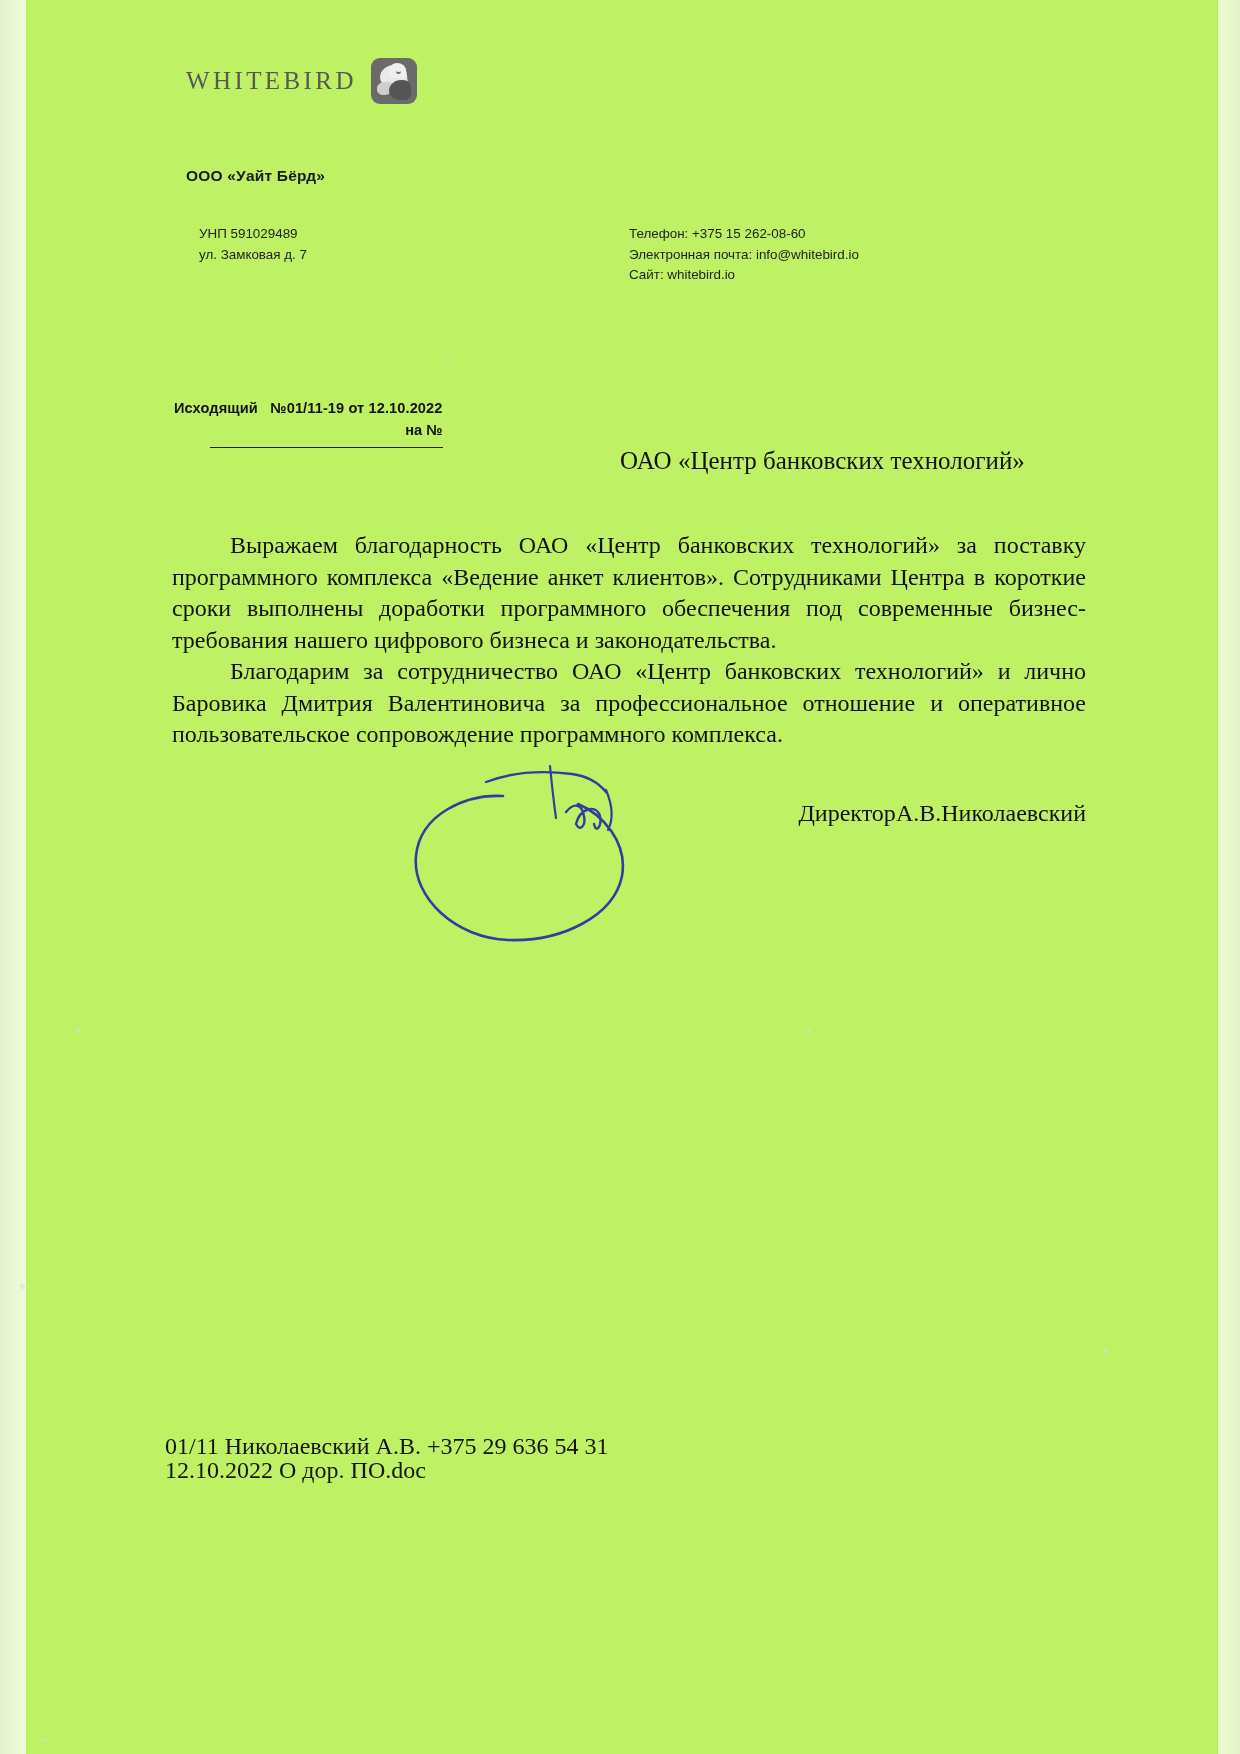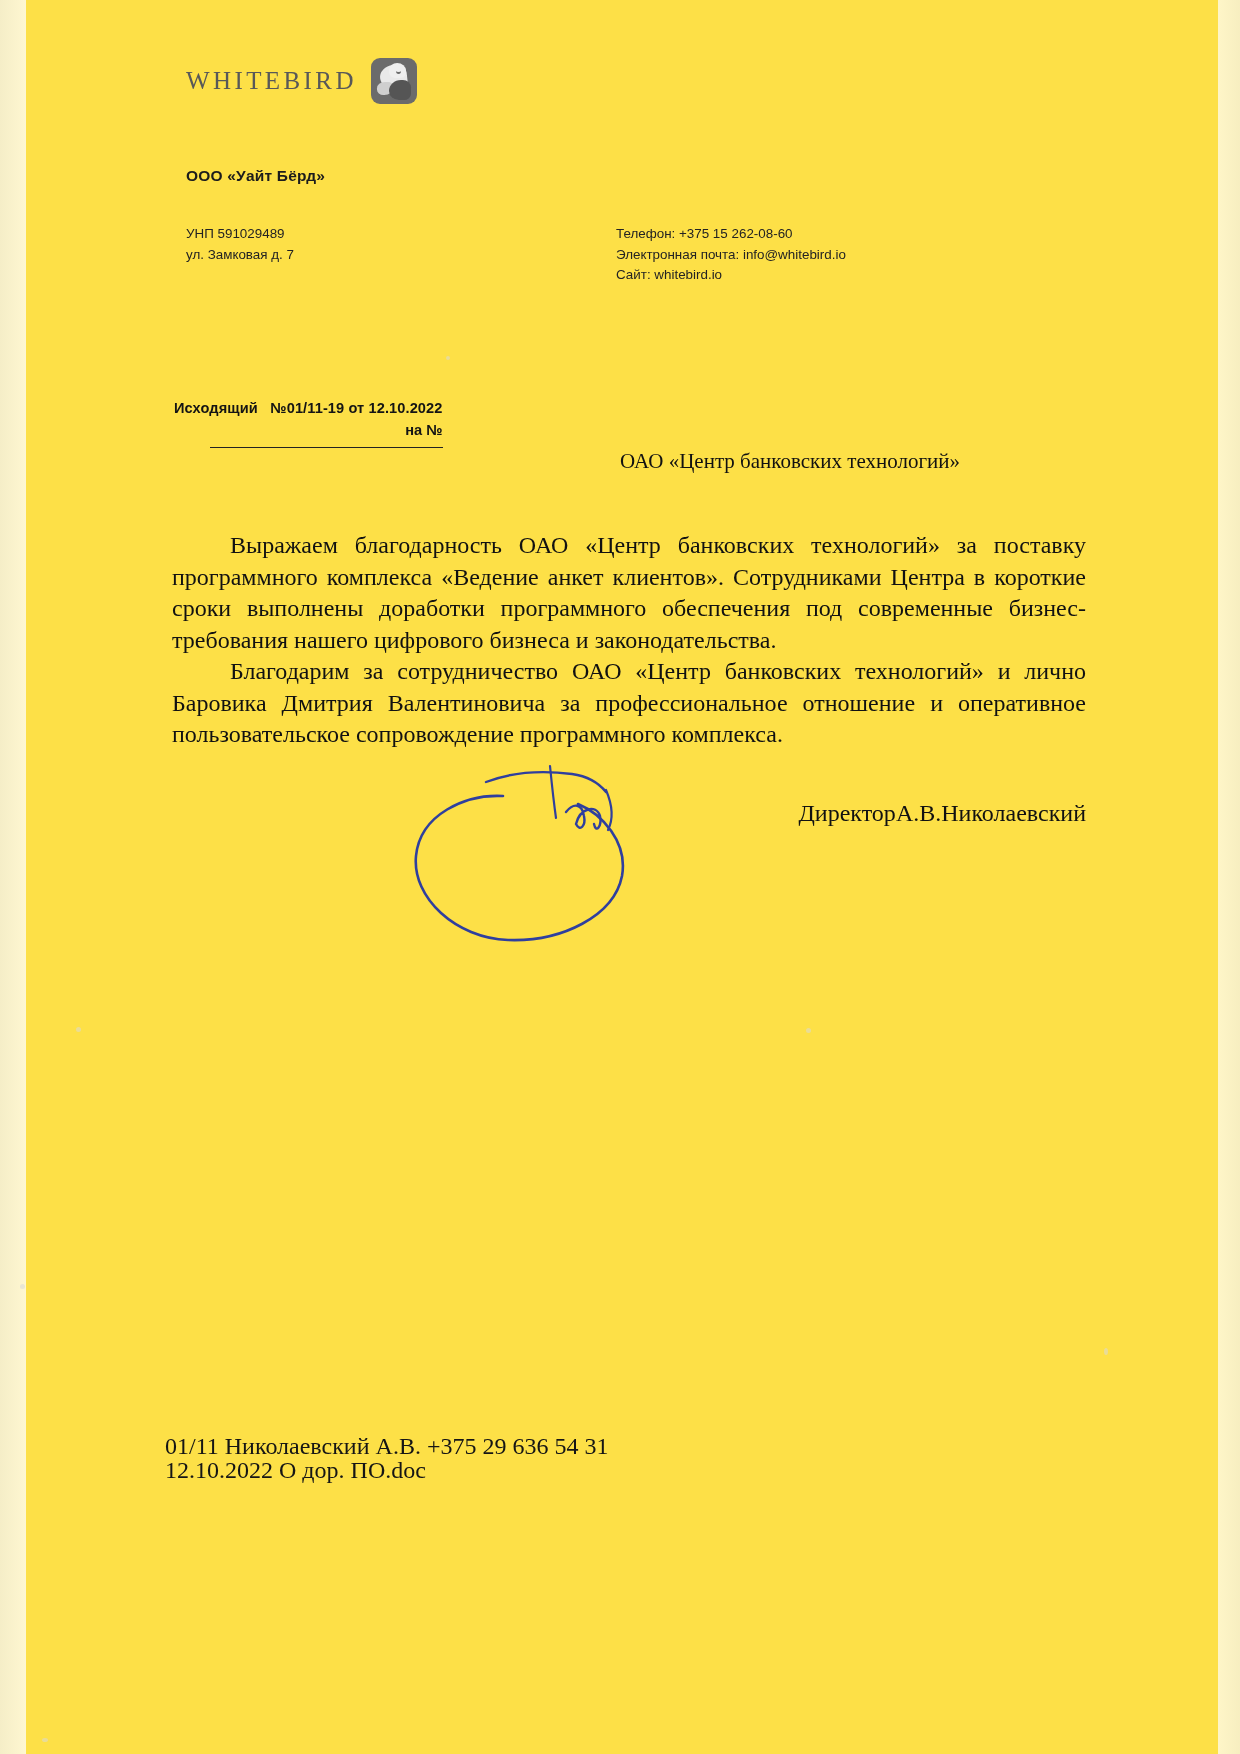--- a/index.html
+++ b/index.html
@@ -4,21 +4,21 @@
 <style>
   html, body {
     margin: 0;
     padding: 0;
     background: #ffffff;
   }
   .page {
     position: relative;
     width: 1240px;
     height: 1754px;
-    background: #fde047;
+    background: #bef264;
     overflow: hidden;
     font-family: "Liberation Sans", sans-serif;
     color: #1a1a1a;
   }
   
   .scan-edge-left {
     position: absolute;
     left: 0; top: 0;
     width: 26px; height: 1754px;
     background: linear-gradient(to right, #f2f2f2, #ffffff);
@@ -105,21 +105,21 @@
     position: absolute;
     left: 186px;
     top: 167px;
     font-size: 15.5px;
     font-weight: bold;
     letter-spacing: .2px;
     color: #1c1c1c;
   }
   .contact-grid {
     position: absolute;
-    left: 186px;
+    left: 199px;
     top: 224px;
     width: 900px;
     display: flex;
   }
   .contact-col-left { width: 430px; }
   .contact-col-right { width: 430px; }
   .contact-line {
     font-size: 13.4px;
     line-height: 20.5px;
     color: #232323;
@@ -157,21 +157,21 @@
     margin-bottom: 4px;
   }
 
   
   .addressee {
     position: absolute;
     left: 620px;
     top: 445px;
     width: 470px;
     font-family: "Liberation Serif", serif;
-    font-size: 21px;
+    font-size: 25px;
     color: #111;
     line-height: 32px;
   }
 
   
   .body-text {
     position: absolute;
     left: 172px;
     top: 530px;
     width: 914px;

